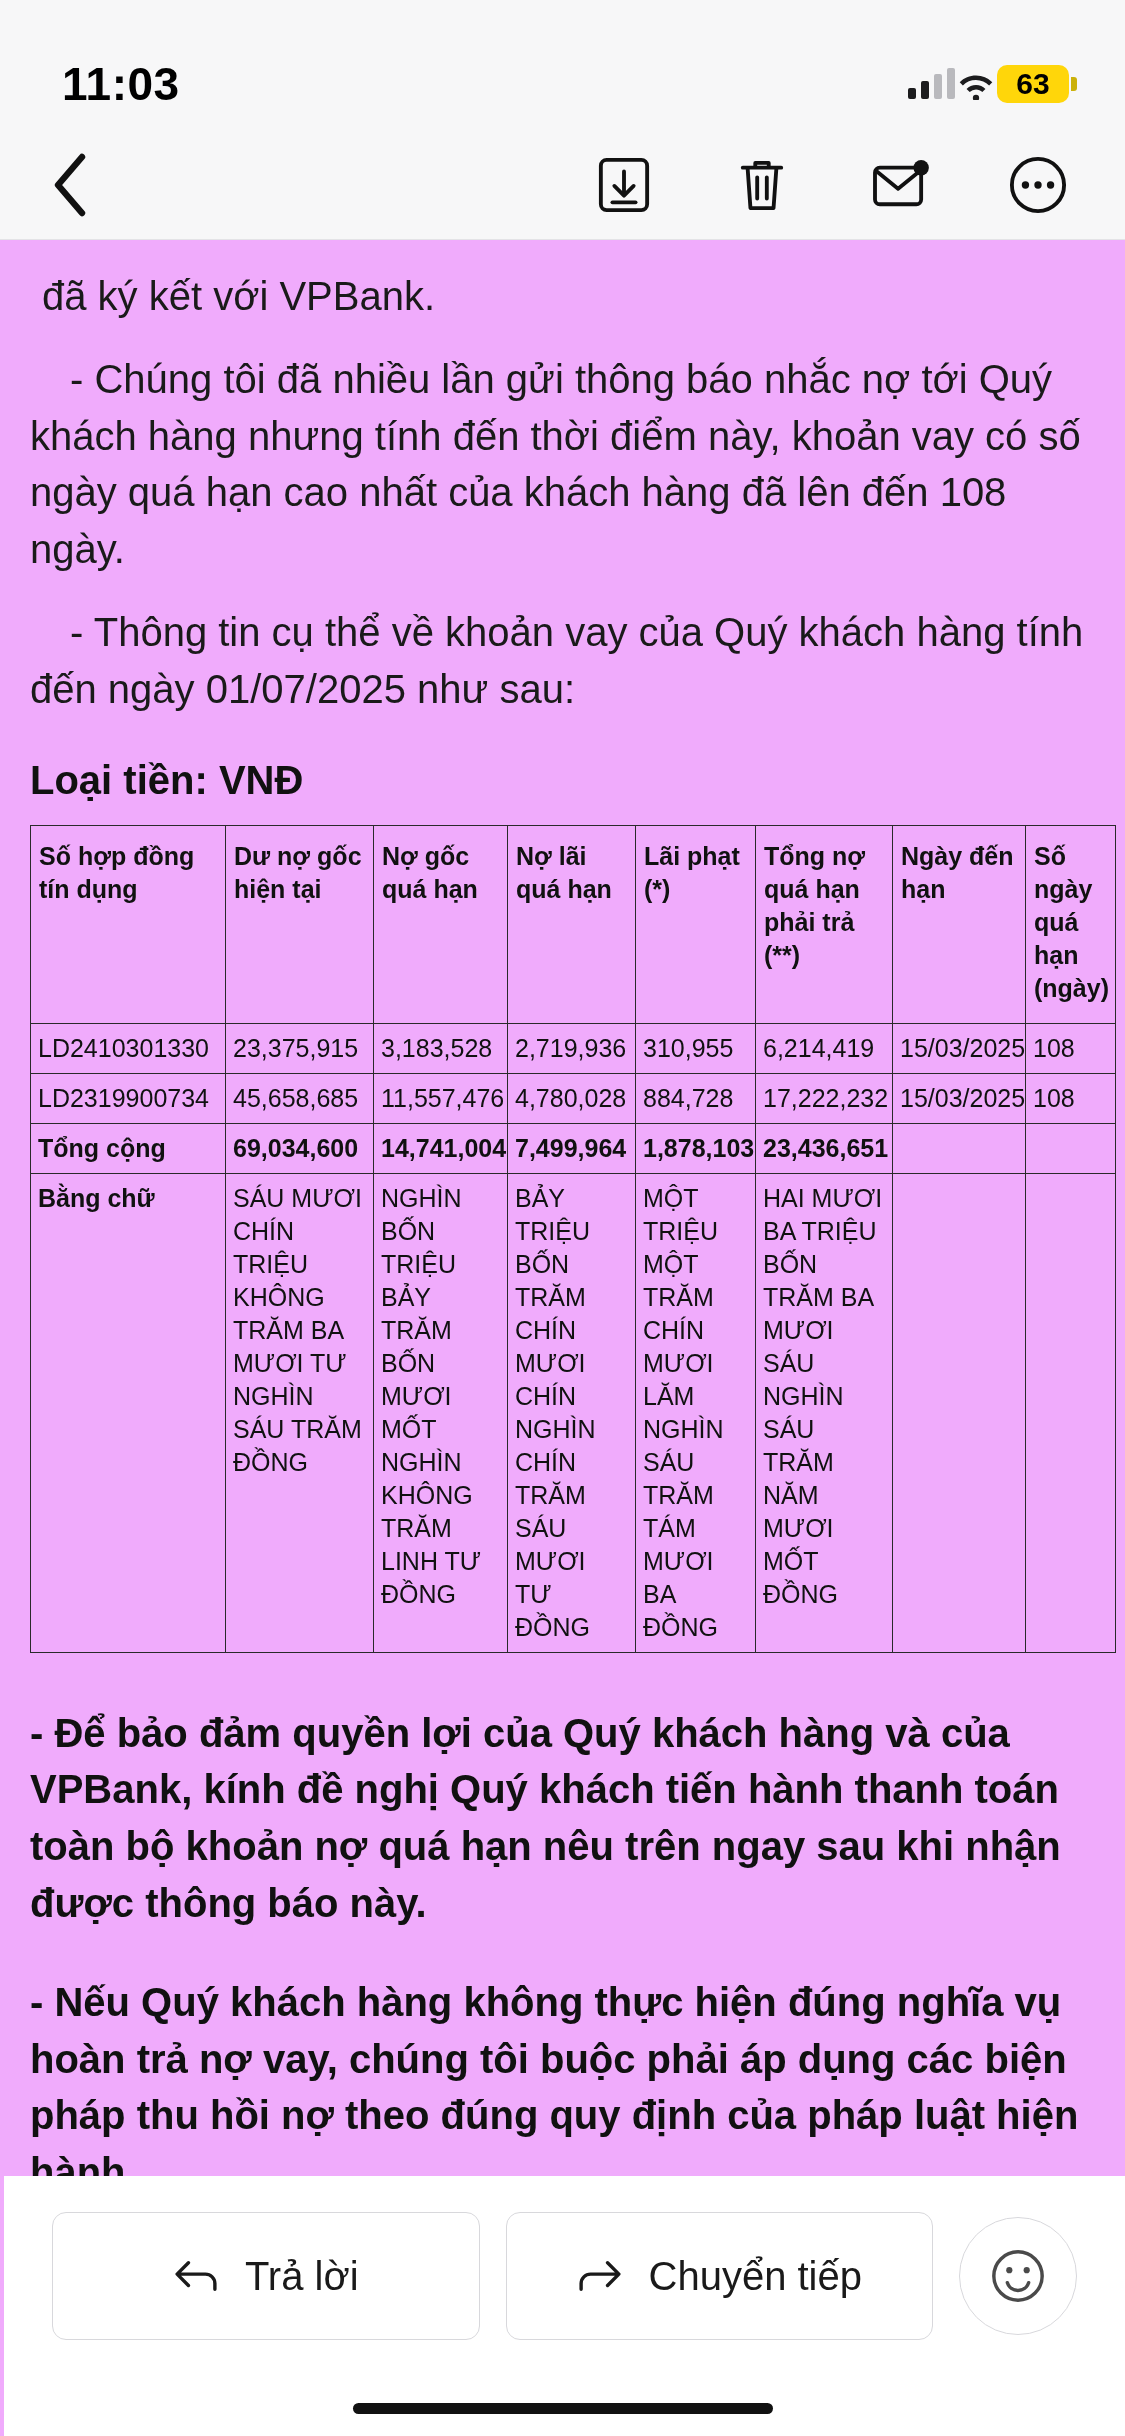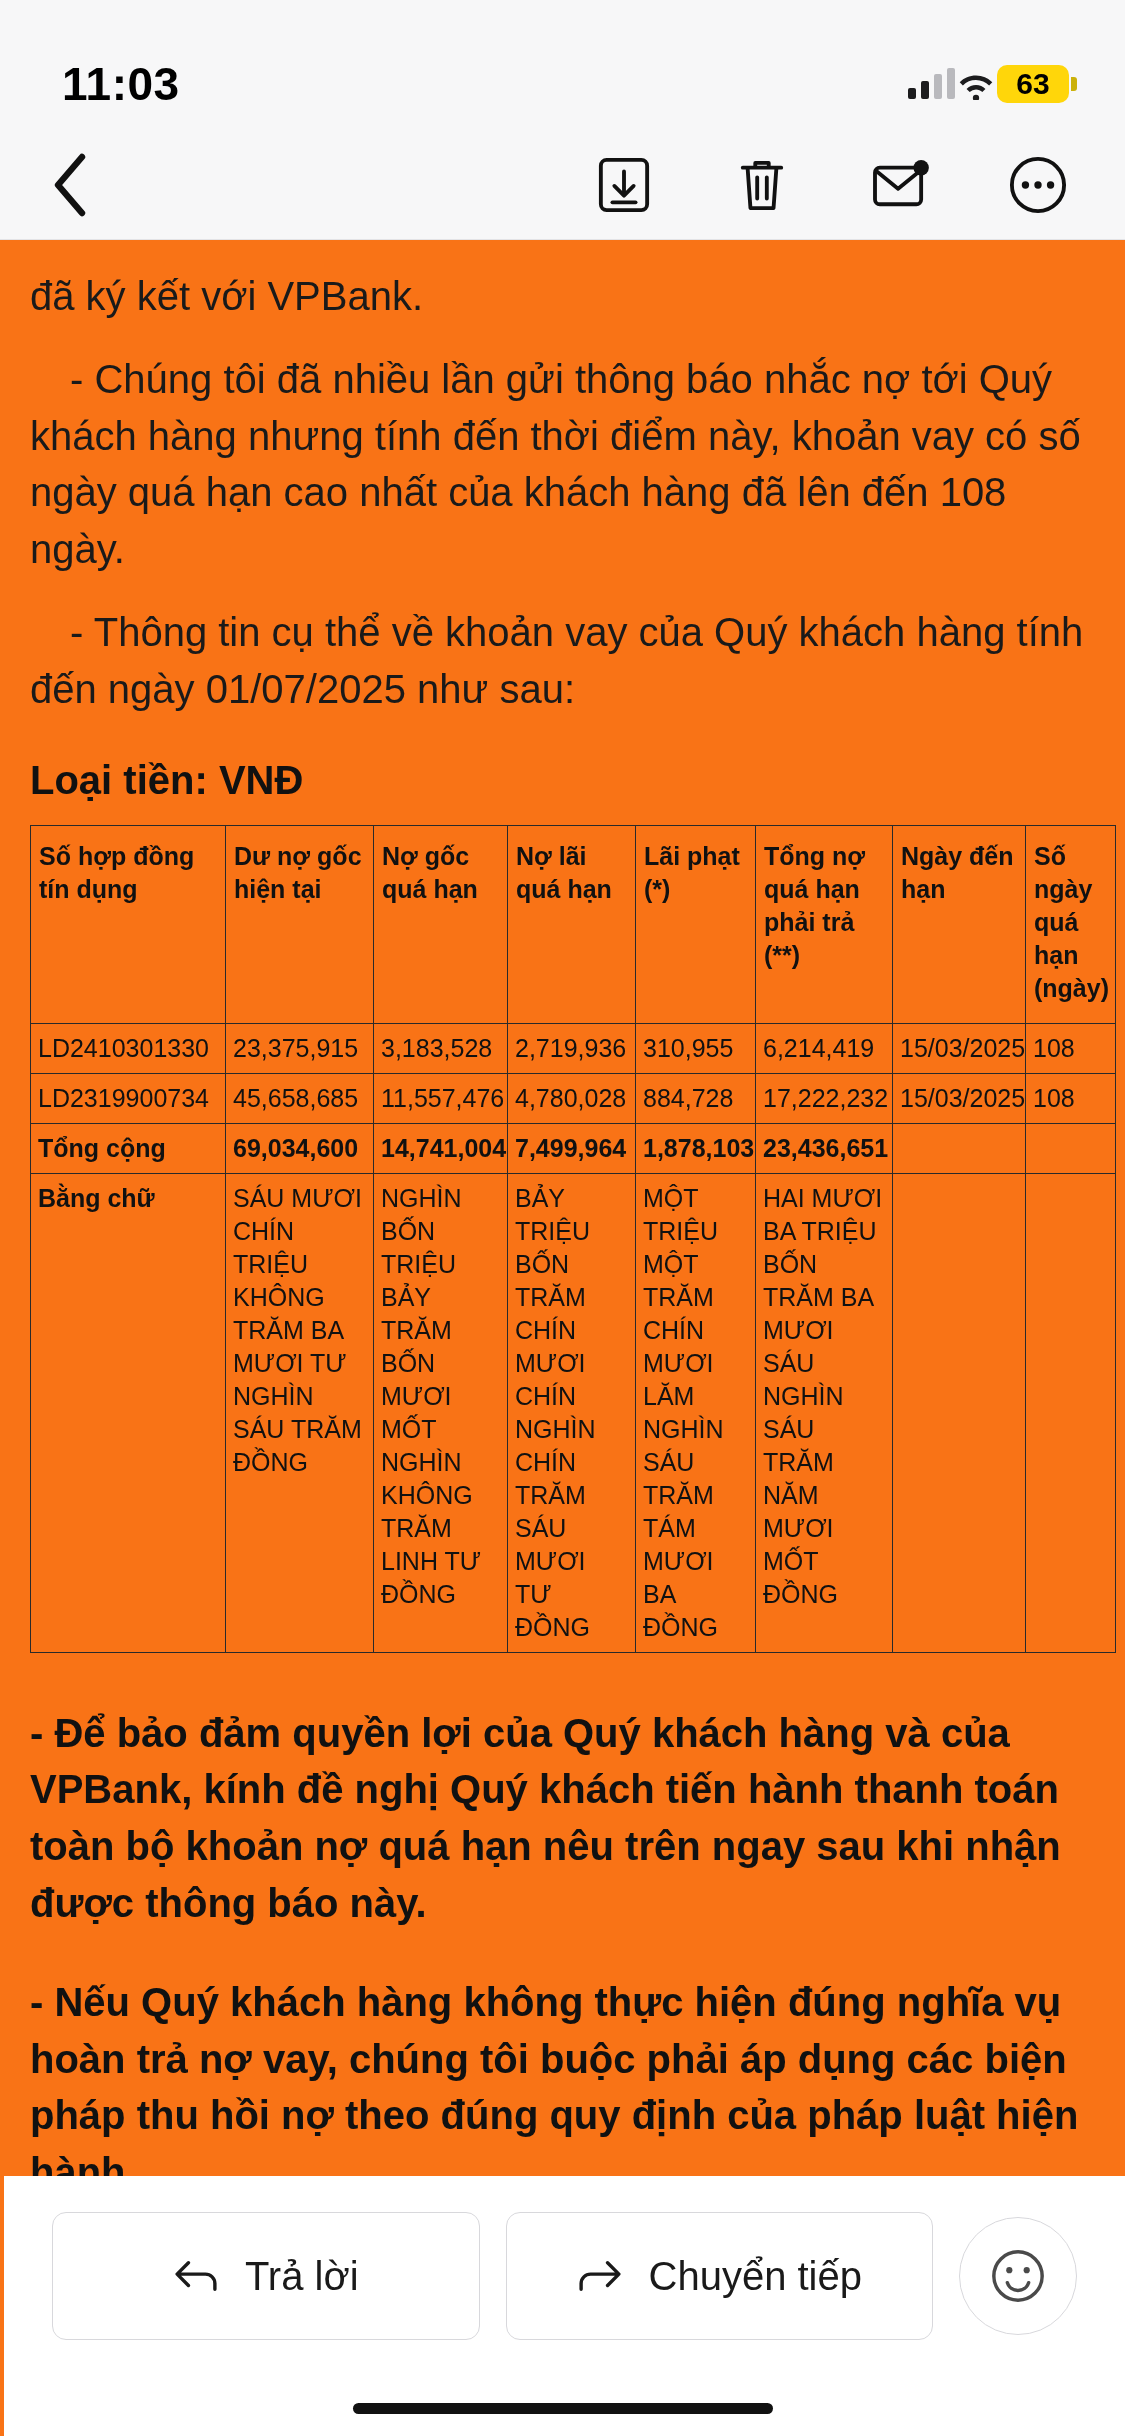--- a/index.html
+++ b/index.html
@@ -7,21 +7,21 @@
     width: 1125px;
     height: 2436px;
     background: #ffffff;
     font-family: "Liberation Sans", sans-serif;
     -webkit-font-smoothing: antialiased;
   }
   .phone {
     position: relative;
     width: 1125px;
     height: 2436px;
-    background: #f97316;
+    background: #f0abfc;
     overflow: hidden;
   }
 
   
   .statusbar {
     height: 130px;
     background: #f7f7f8;
     display: flex;
     align-items: center;
     justify-content: space-between;
@@ -90,21 +90,21 @@
     padding: 28px 30px 0 30px;
     color: #111;
   }
   .para {
     font-size: 40px;
     line-height: 1.42;
     color: #1a1a1a;
     margin-bottom: 10px;
   }
   .para.indent { text-indent: 40px; margin-top: 26px; }
-  .para.tight { margin-top: 0; }
+  .para.tight { margin-top: 0; margin-left: 12px; }
   .cur-label {
     font-size: 40px;
     font-weight: 700;
     margin: 40px 0 22px 0;
   }
 
   
   table.debt {
     width: 1065px;
     border-collapse: collapse;

